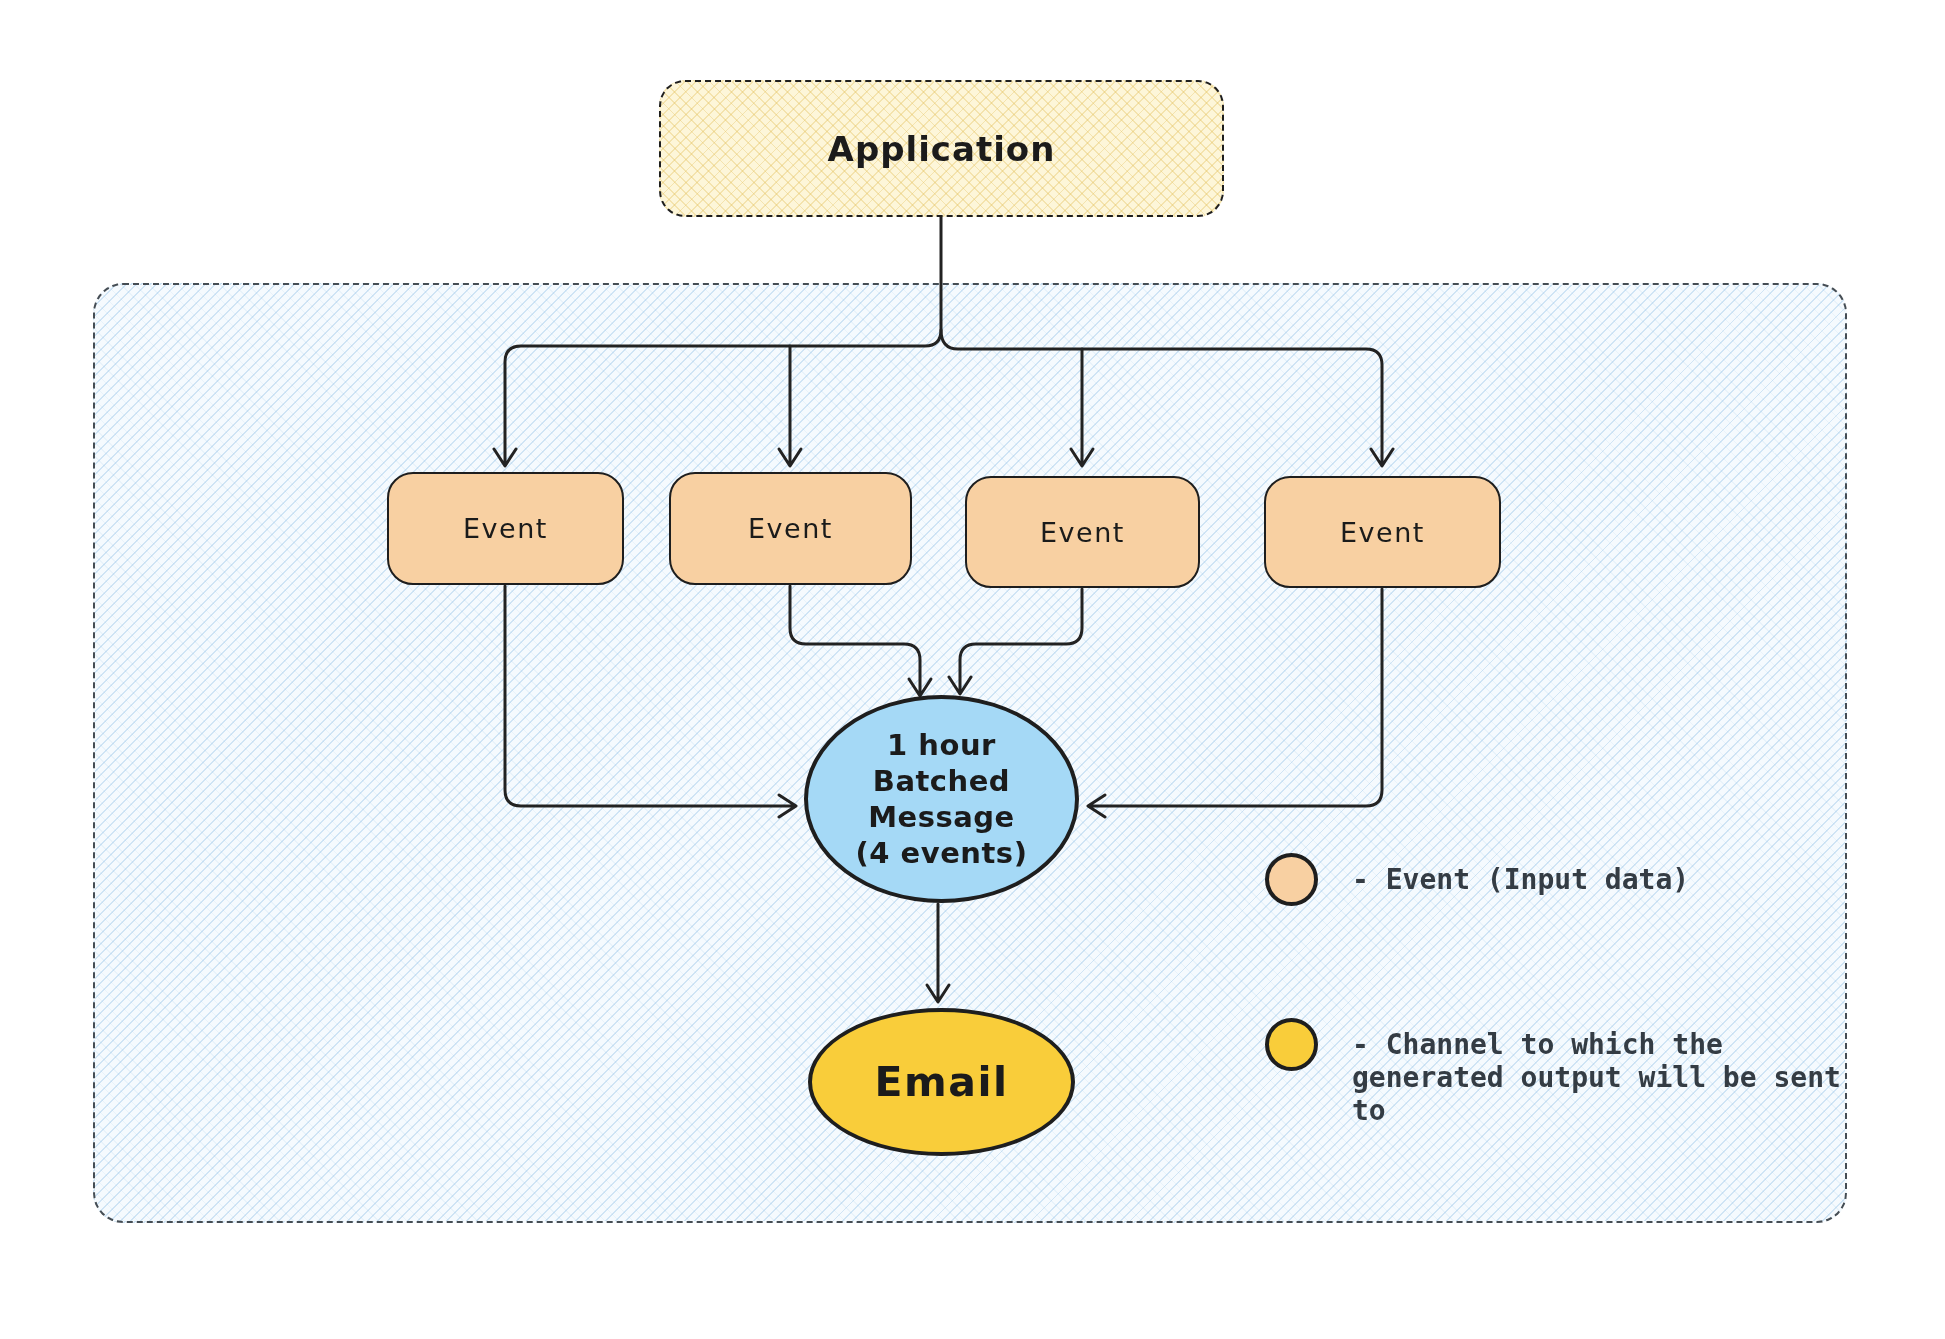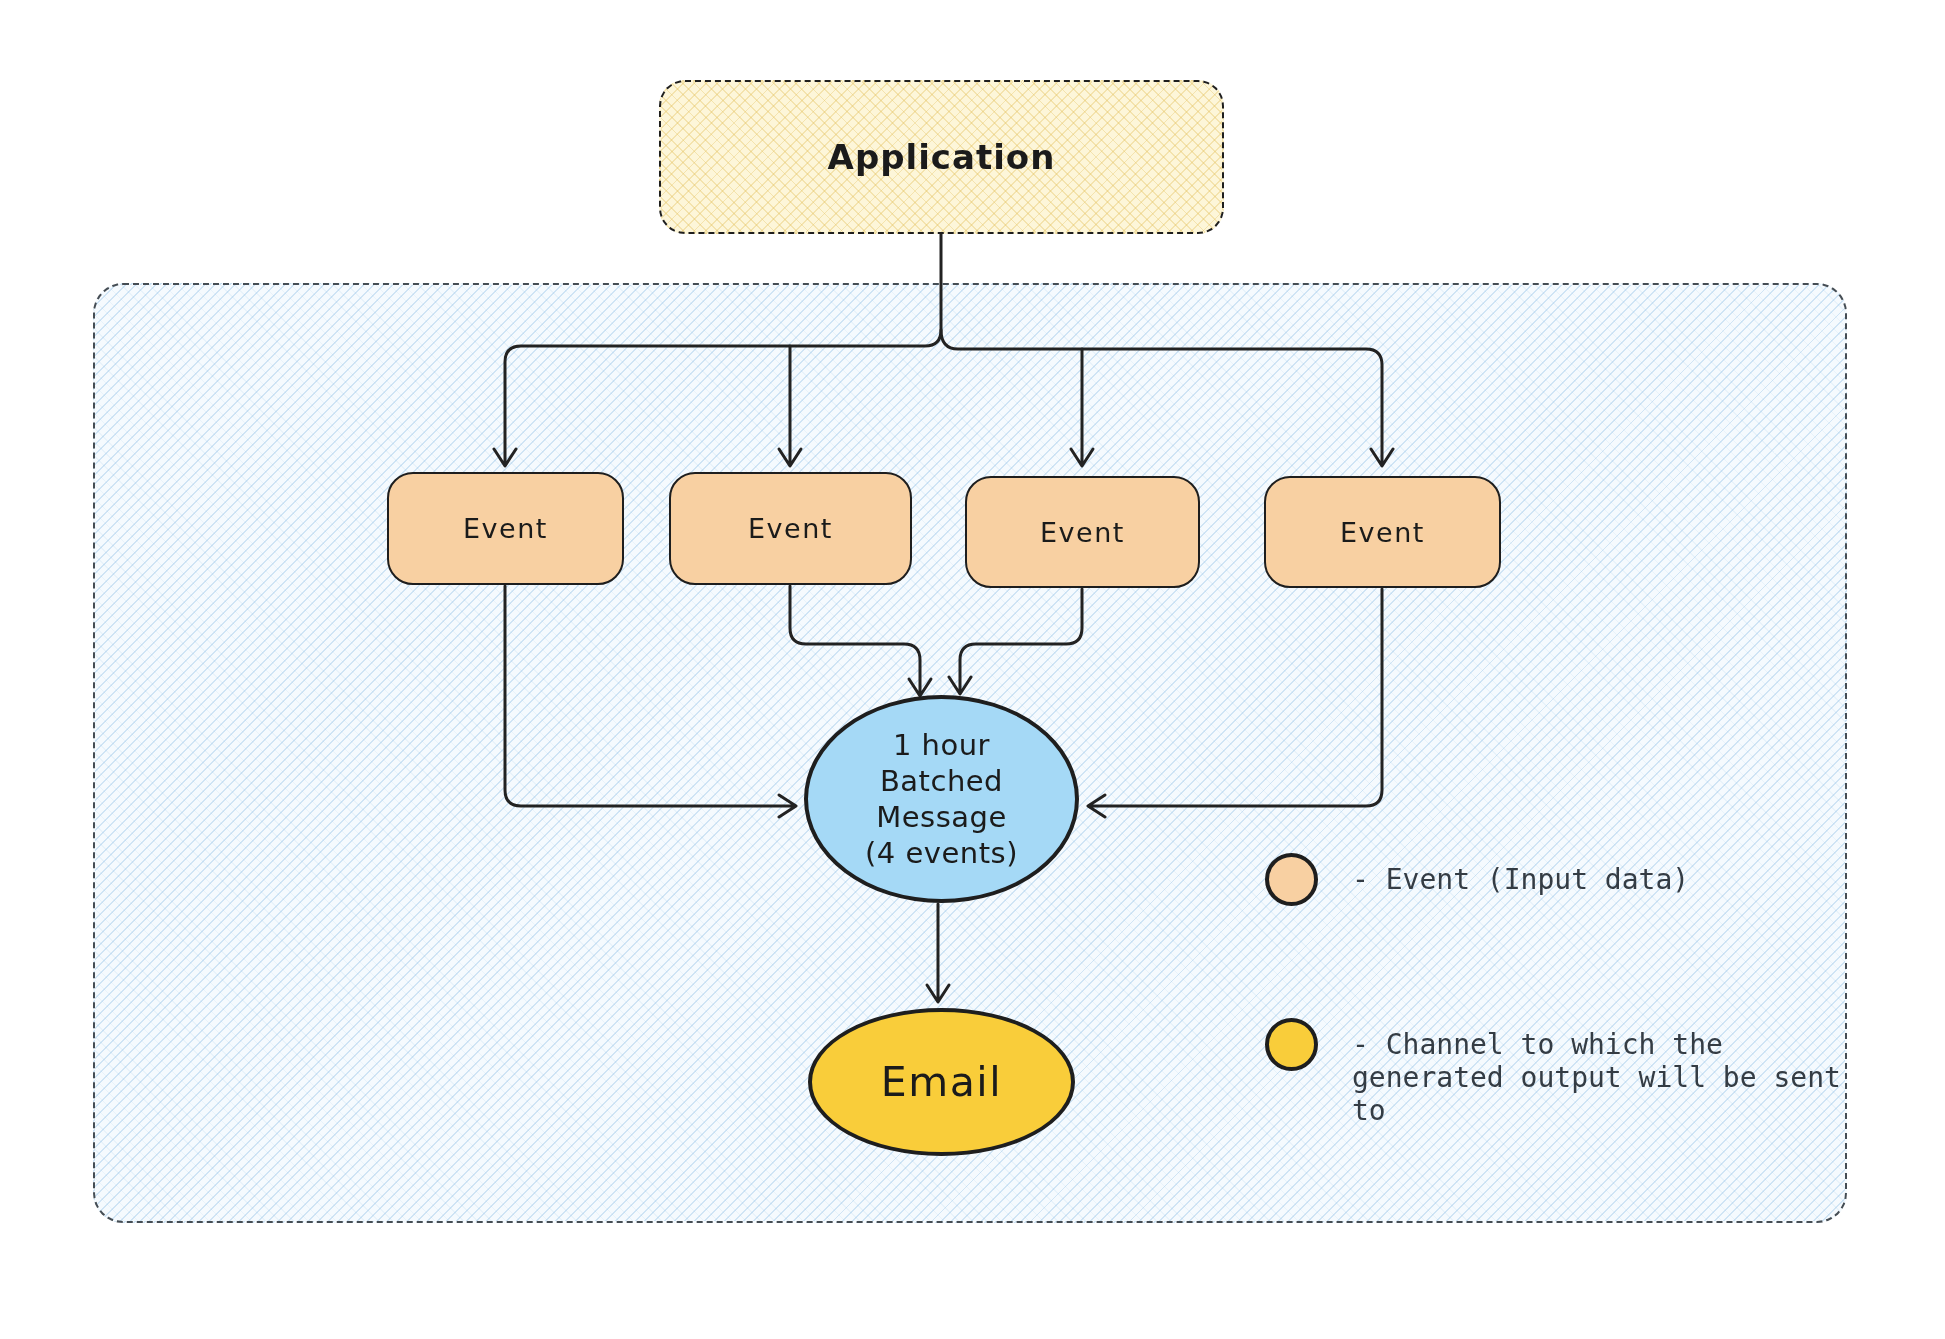--- a/index.html
+++ b/index.html
@@ -11,21 +11,21 @@
   .container-box{
     position:absolute;left:93px;top:283px;width:1754px;height:940px;
     border:2.5px dashed #454d54;border-radius:30px;box-sizing:border-box;
     background-color:#f5fafe;
     background-image:
       repeating-linear-gradient(135deg, rgba(121,176,224,0.30) 0 1.4px, transparent 1.4px 7px),
       repeating-linear-gradient(45deg, rgba(121,176,224,0.10) 0 1px, transparent 1px 10px);
   }
   
   .app-node{
-    position:absolute;left:659px;top:80px;width:565px;height:154px;box-sizing:border-box;
+    position:absolute;left:659px;top:80px;width:565px;height:137px;box-sizing:border-box;
     border:2.5px dashed #1e1e1e;border-radius:26px;
     background-color:#fdf6d9;
     background-image:
       repeating-linear-gradient(45deg, rgba(226,192,92,0.35) 0 1.3px, transparent 1.3px 8px),
       repeating-linear-gradient(135deg, rgba(226,192,92,0.35) 0 1.3px, transparent 1.3px 8px);
     display:flex;align-items:center;justify-content:center;
     font-size:34px;font-weight:600;letter-spacing:1px;
   }
   
   .event-node{
@@ -35,39 +35,39 @@
     font-size:27px;font-weight:400;letter-spacing:1.5px;
   }
   .event-1{left:387px;top:472px;width:237px;}
   .event-2{left:669px;top:472px;width:243px;}
   .event-3{left:965px;top:476px;width:235px;height:112px;}
   .event-4{left:1264px;top:476px;width:237px;height:112px;}
   
   .ellipse{
     position:absolute;box-sizing:border-box;border:4px solid #1e1e1e;border-radius:50%;
     display:flex;align-items:center;justify-content:center;text-align:center;
-    font-weight:400;
+    font-weight:700;
   }
   .batch-ellipse{left:804px;top:695px;width:275px;height:208px;background-color:#a5d9f6;
     font-size:29px;line-height:36px;white-space:pre-line;letter-spacing:0.5px;}
   .email-ellipse{left:808px;top:1008px;width:267px;height:148px;background-color:#f9cd3a;
     font-size:41px;letter-spacing:1.5px;}
   
   .legend-row{position:absolute;left:1265px;display:flex;align-items:flex-start;}
   .legend-row-1{top:853px;}
   .legend-row-2{top:936px;}
   .legend-row-3{top:1018px;}
   .legend-swatch{
     width:53px;height:53px;border:4px solid #1e1e1e;border-radius:50%;
     box-sizing:border-box;flex:0 0 auto;
   }
   .legend-label{
     margin-left:34px;margin-top:10px;width:500px;
     font-family:"DejaVu Sans Mono","Liberation Mono",monospace;
-    font-size:28px;line-height:33px;color:#343c44;font-weight:400;
+    font-size:28px;line-height:33px;color:#343c44;font-weight:700;
   }
   
   .wires{position:absolute;left:0;top:0;pointer-events:none;}
   .wires path{stroke:#222222;stroke-width:3;fill:none;stroke-linecap:round;stroke-linejoin:round;}
 </style>
 </head>
 <body>
 
 <div class="canvas">
 

